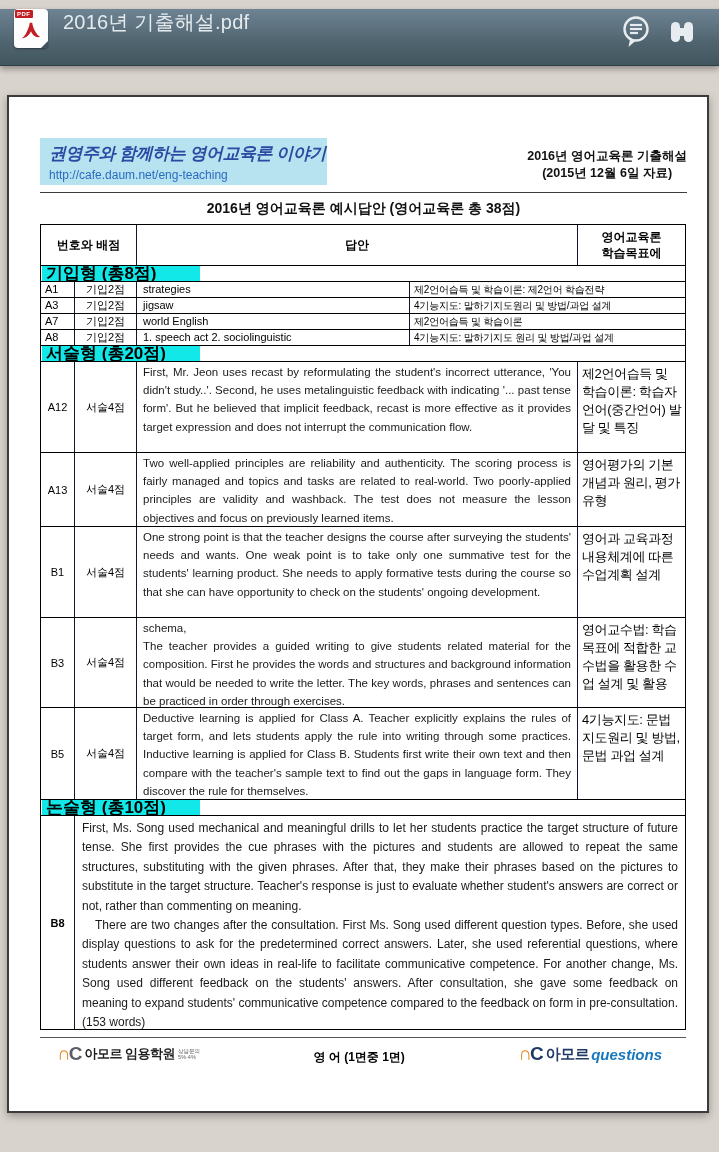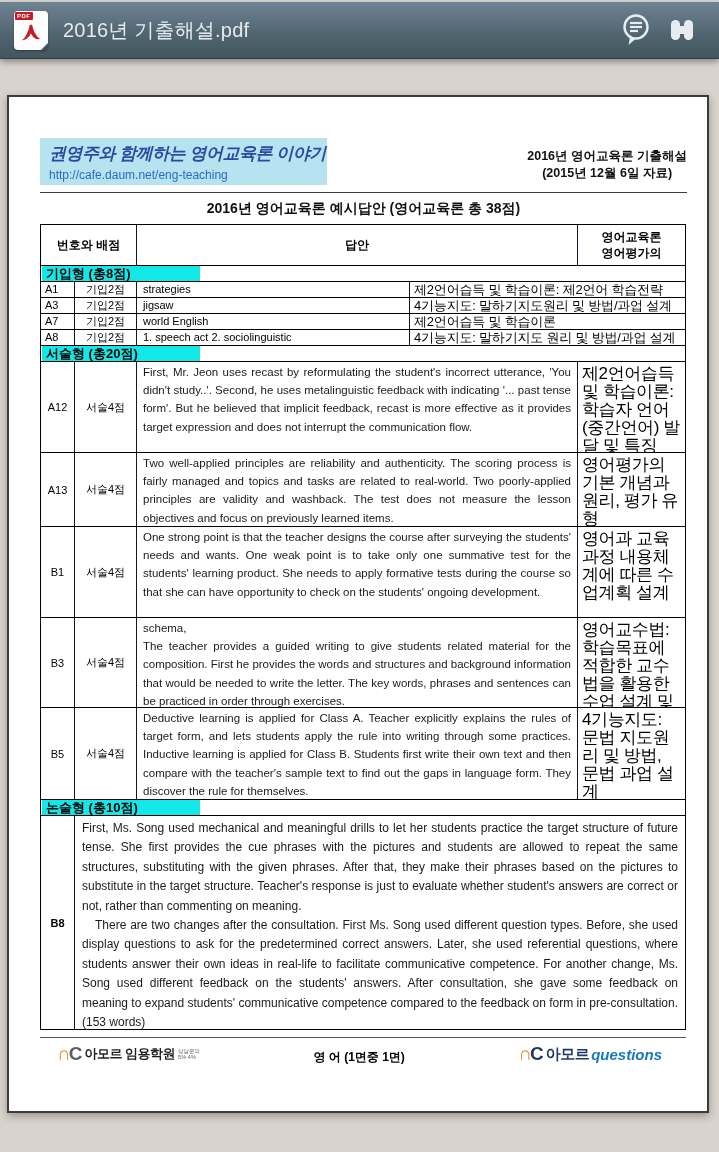--- a/index.html
+++ b/index.html
@@ -1,23 +1,23 @@
 <!DOCTYPE html>
 <html><head>
 <meta charset="utf-8">
 <style>
   * { margin:0; padding:0; box-sizing:border-box; }
   html,body { width:719px; height:1152px; overflow:hidden; }
   body { background:#d9d3cd; font-family:"Liberation Sans", sans-serif; position:relative; }
 
   
-  .appbar { position:absolute; top:2px; left:0; width:719px; height:57px;
+  .appbar { position:absolute; top:9px; left:0; width:719px; height:57px;
     background:linear-gradient(#6e8393, #50646f 60%, #42565f);
     border-bottom:1px solid #2d3e47; box-shadow:0 3px 6px rgba(0,0,0,.35);
-    display:flex; align-items:center; padding:0 14px; z-index:5; }
+    display:flex; align-items:flex-start; padding:0 14px; z-index:5; }
   .pdficon { width:34px; height:39px; background:#fdfdfd; border-radius:4px; position:relative;
     box-shadow:0 1px 2px rgba(0,0,0,.4); flex:0 0 auto; }
   .pdficon .tag { position:absolute; top:1px; left:1px; background:#c11f25; color:#fff;
     font-size:6px; font-weight:bold; padding:1px 2px; border-radius:1px; letter-spacing:.5px; }
   .pdficon svg { position:absolute; left:4px; top:8px; }
   .pdficon .fold { position:absolute; right:0; bottom:0; width:0; height:0;
     border-left:7px solid transparent; border-bottom:7px solid #3f525c; }
   .appbar-title { color:#e4ebef; font-size:20px; margin-left:15px; letter-spacing:.2px;
     white-space:nowrap; overflow:hidden; flex:1; }
   .bar-btn { width:46px; height:46px; display:flex; align-items:center; justify-content:center; }
@@ -50,34 +50,34 @@
   .w-dans{ width:441px; flex:0 0 auto; }
   .w-h1  { width:96px;  flex:0 0 auto; }
   .grow  { flex:1; }
 
   .head-row { height:40px; font-weight:bold; font-size:12px; }
   .head-row .c { display:flex; align-items:center; justify-content:center; text-align:center;
     line-height:16px; }
 
   .sec-row { height:16px; border-top:1px solid #000; padding-left:1px; display:flex;
     align-items:center; }
-  .sec-mark { background:#12e8e8; font-weight:bold; font-size:13px; height:15px;
+  .sec-mark { background:#12e8e8; font-weight:bold; font-size:17px; height:15px;
     line-height:15px; padding:0 4px; width:158px; }
 
   .fill-row { height:16px; }
   .fill-row .c { display:flex; align-items:center; line-height:13px; }
   .fill-row .w-no { padding-left:4px; }
   .fill-row .w-pts { justify-content:center; }
   .fill-row .w-fans { padding-left:6px;text-align:right; }
-  .fill-row .grow { padding-left:4px; font-size:13px; letter-spacing:-.2px; }
+  .fill-row .grow { padding-left:4px; font-size:10px; letter-spacing:-.2px; }
 
   .desc-row .w-no, .desc-row .w-pts { display:flex; align-items:center; justify-content:center; }
   .desc-row .ans { padding:1px 6px; font-size:11.5px; line-height:18.2px; text-align:justify;
     color:#1a1a1a; }
-  .desc-row .scope { padding:3px 3px 0 4px; font-size:17px; line-height:18px;
+  .desc-row .scope { padding:3px 3px 0 4px; font-size:13px; line-height:18px;
     letter-spacing:-.4px; }
 
   .essay-row { height:214px; }
   .essay-row .w-no { display:flex; align-items:center; justify-content:center; font-weight:bold; }
   .essay-row .txt { padding:3px 7px; font-size:12px; line-height:19.4px; text-align:justify;
     color:#1a1a1a; }
   .essay-row .p2 { text-indent:13px; }
 
   
   .foot-rule { border:none; border-top:1px solid #555; margin-top:7px; width:646px; }
@@ -145,21 +145,21 @@
   <div class="doc-title">2016년 영어교육론 예시답안 (영어교육론 총 38점)</div>
 
   <div class="tbl">
 
     <div class="t-row head-row">
       <div class="c w-h1">번호와 배점</div>
       <div class="c w-dans">답안</div>
       <div class="c grow">
         <div>
           <div>영어교육론</div>
-          <div>영어평가의</div>
+          <div>학습목표에</div>
         </div>
       </div>
     </div>
 
     <div class="sec-row">
       <span class="sec-mark">기입형 (총8점)</span>
     </div>
 
     <div class="t-row fill-row">
       <div class="c w-no">A1</div>

